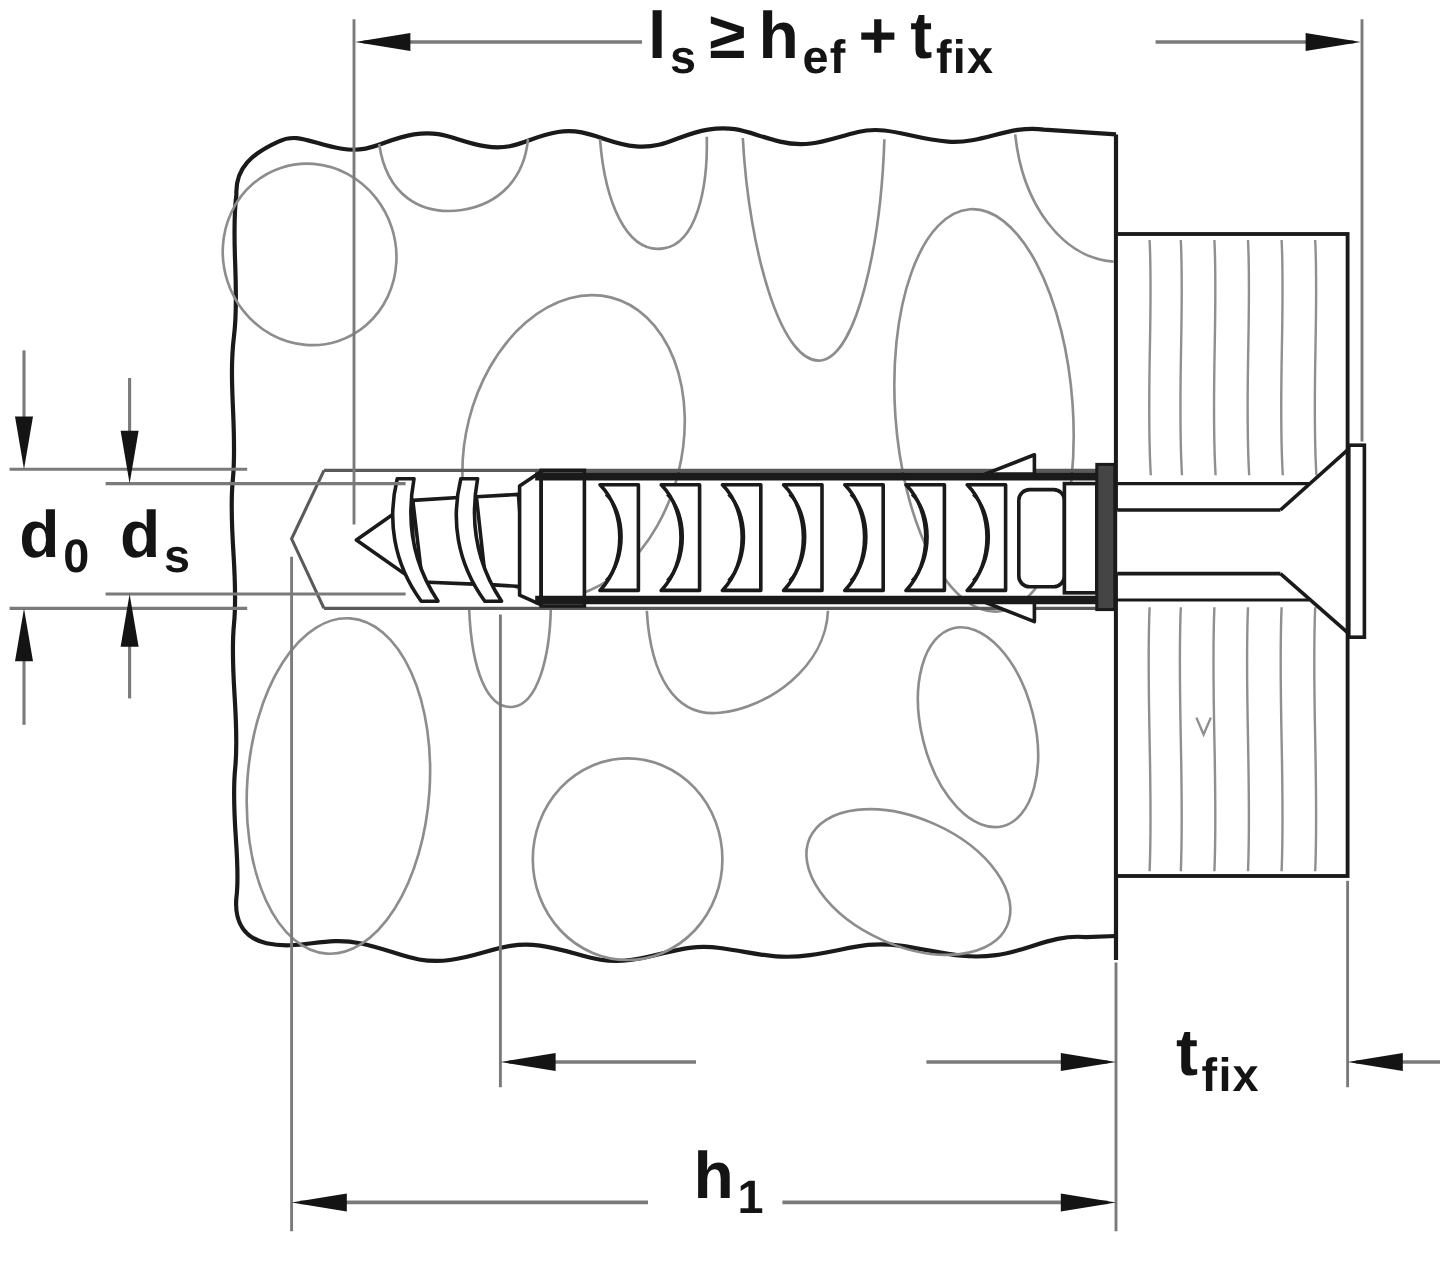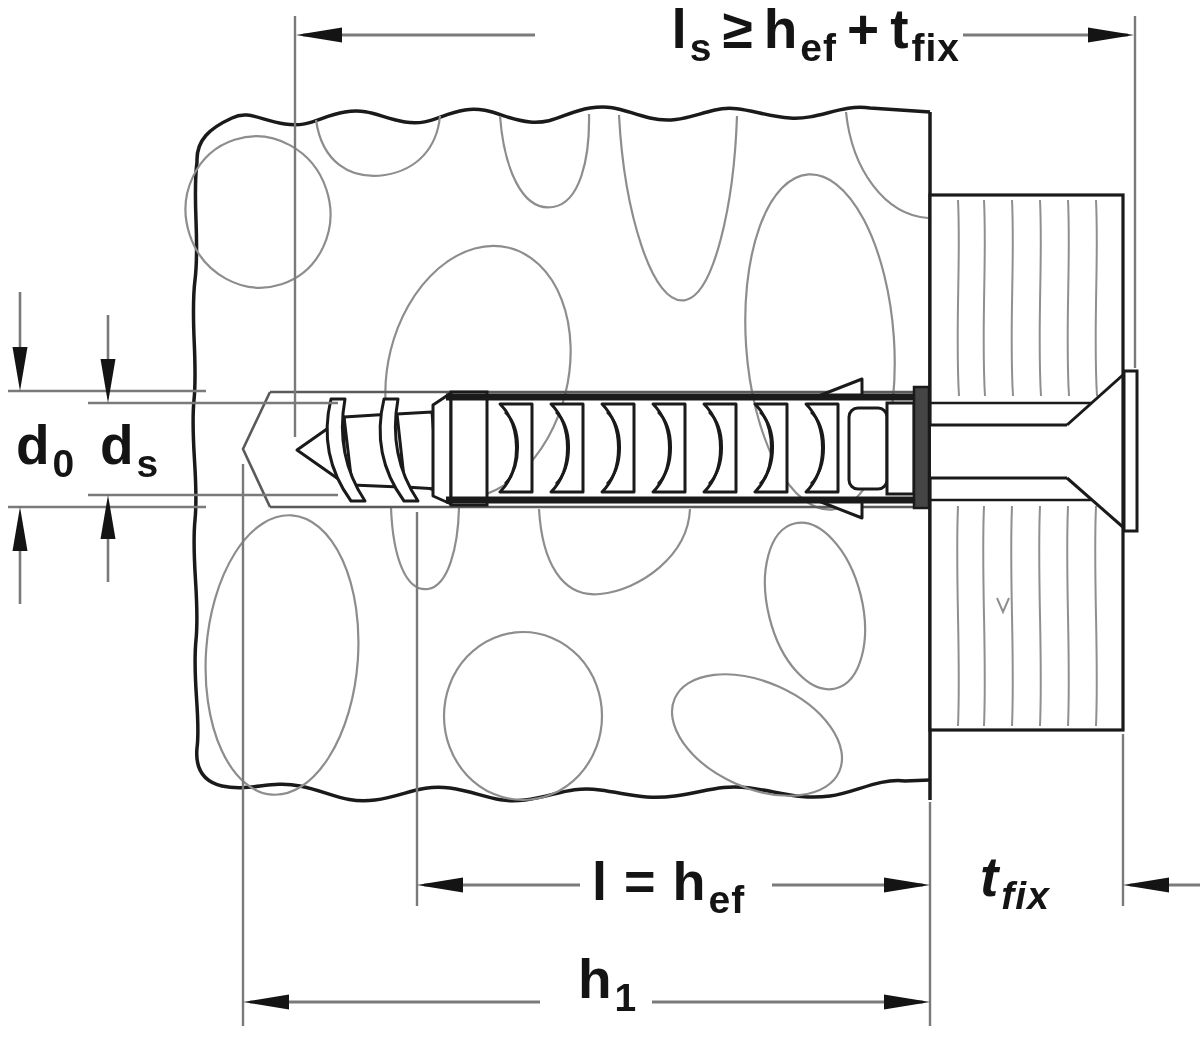--- a/index.html
+++ b/index.html
@@ -7,21 +7,21 @@
     --hole:#5a5a5a; --grain:#8f8f8f; --text:#141414; --bg:#ffffff;
   }
   html,body{margin:0;padding:0;background:var(--bg);}
   #stage{position:relative;width:1200px;height:1053px;background:var(--bg);overflow:hidden;
          font-family:"Liberation Sans", sans-serif;}
   svg{position:absolute;left:0;top:0;}
   .lbl{position:absolute;color:var(--text);font-weight:700;font-size:55px;
        white-space:nowrap;line-height:1;letter-spacing:1px;}
   .lbl .sub{display:inline-block;font-size:39px;transform:translateY(13px);margin-left:2px;}
   .lbl .op{margin:0 10px;}
-  .lbl.center{text-align:right;}
+  .lbl.center{text-align:left;}
 </style>
 </head>
 <body>
 
 <div id="stage">
 
 <svg width="1200" height="1053" viewBox="0 0 1200 1053">
 
   <defs>
 
@@ -192,25 +192,22 @@
 </div>
 
 <div class="lbl" style="left:16px;top:418px;">
   <span>d</span><span class="sub">0</span>
 </div>
 
 <div class="lbl" style="left:100px;top:418px;">
   <span>d</span><span class="sub">s</span>
 </div>
 
-<div class="lbl" style="left:592px;top:854px;font-size:54px;">
-  <span>l = h</span><span class="sub">ef</span>
-</div>
-
-<div class="lbl" style="left:980px;top:850px;font-style:italic;">
+
+<div class="lbl" style="left:980px;top:850px;">
   <span>t</span><span class="sub">fix</span>
 </div>
 
 <div class="lbl" style="left:578px;top:952px;">
   <span>h</span><span class="sub">1</span>
 </div>
 
 </div>
 
 </body></html>

